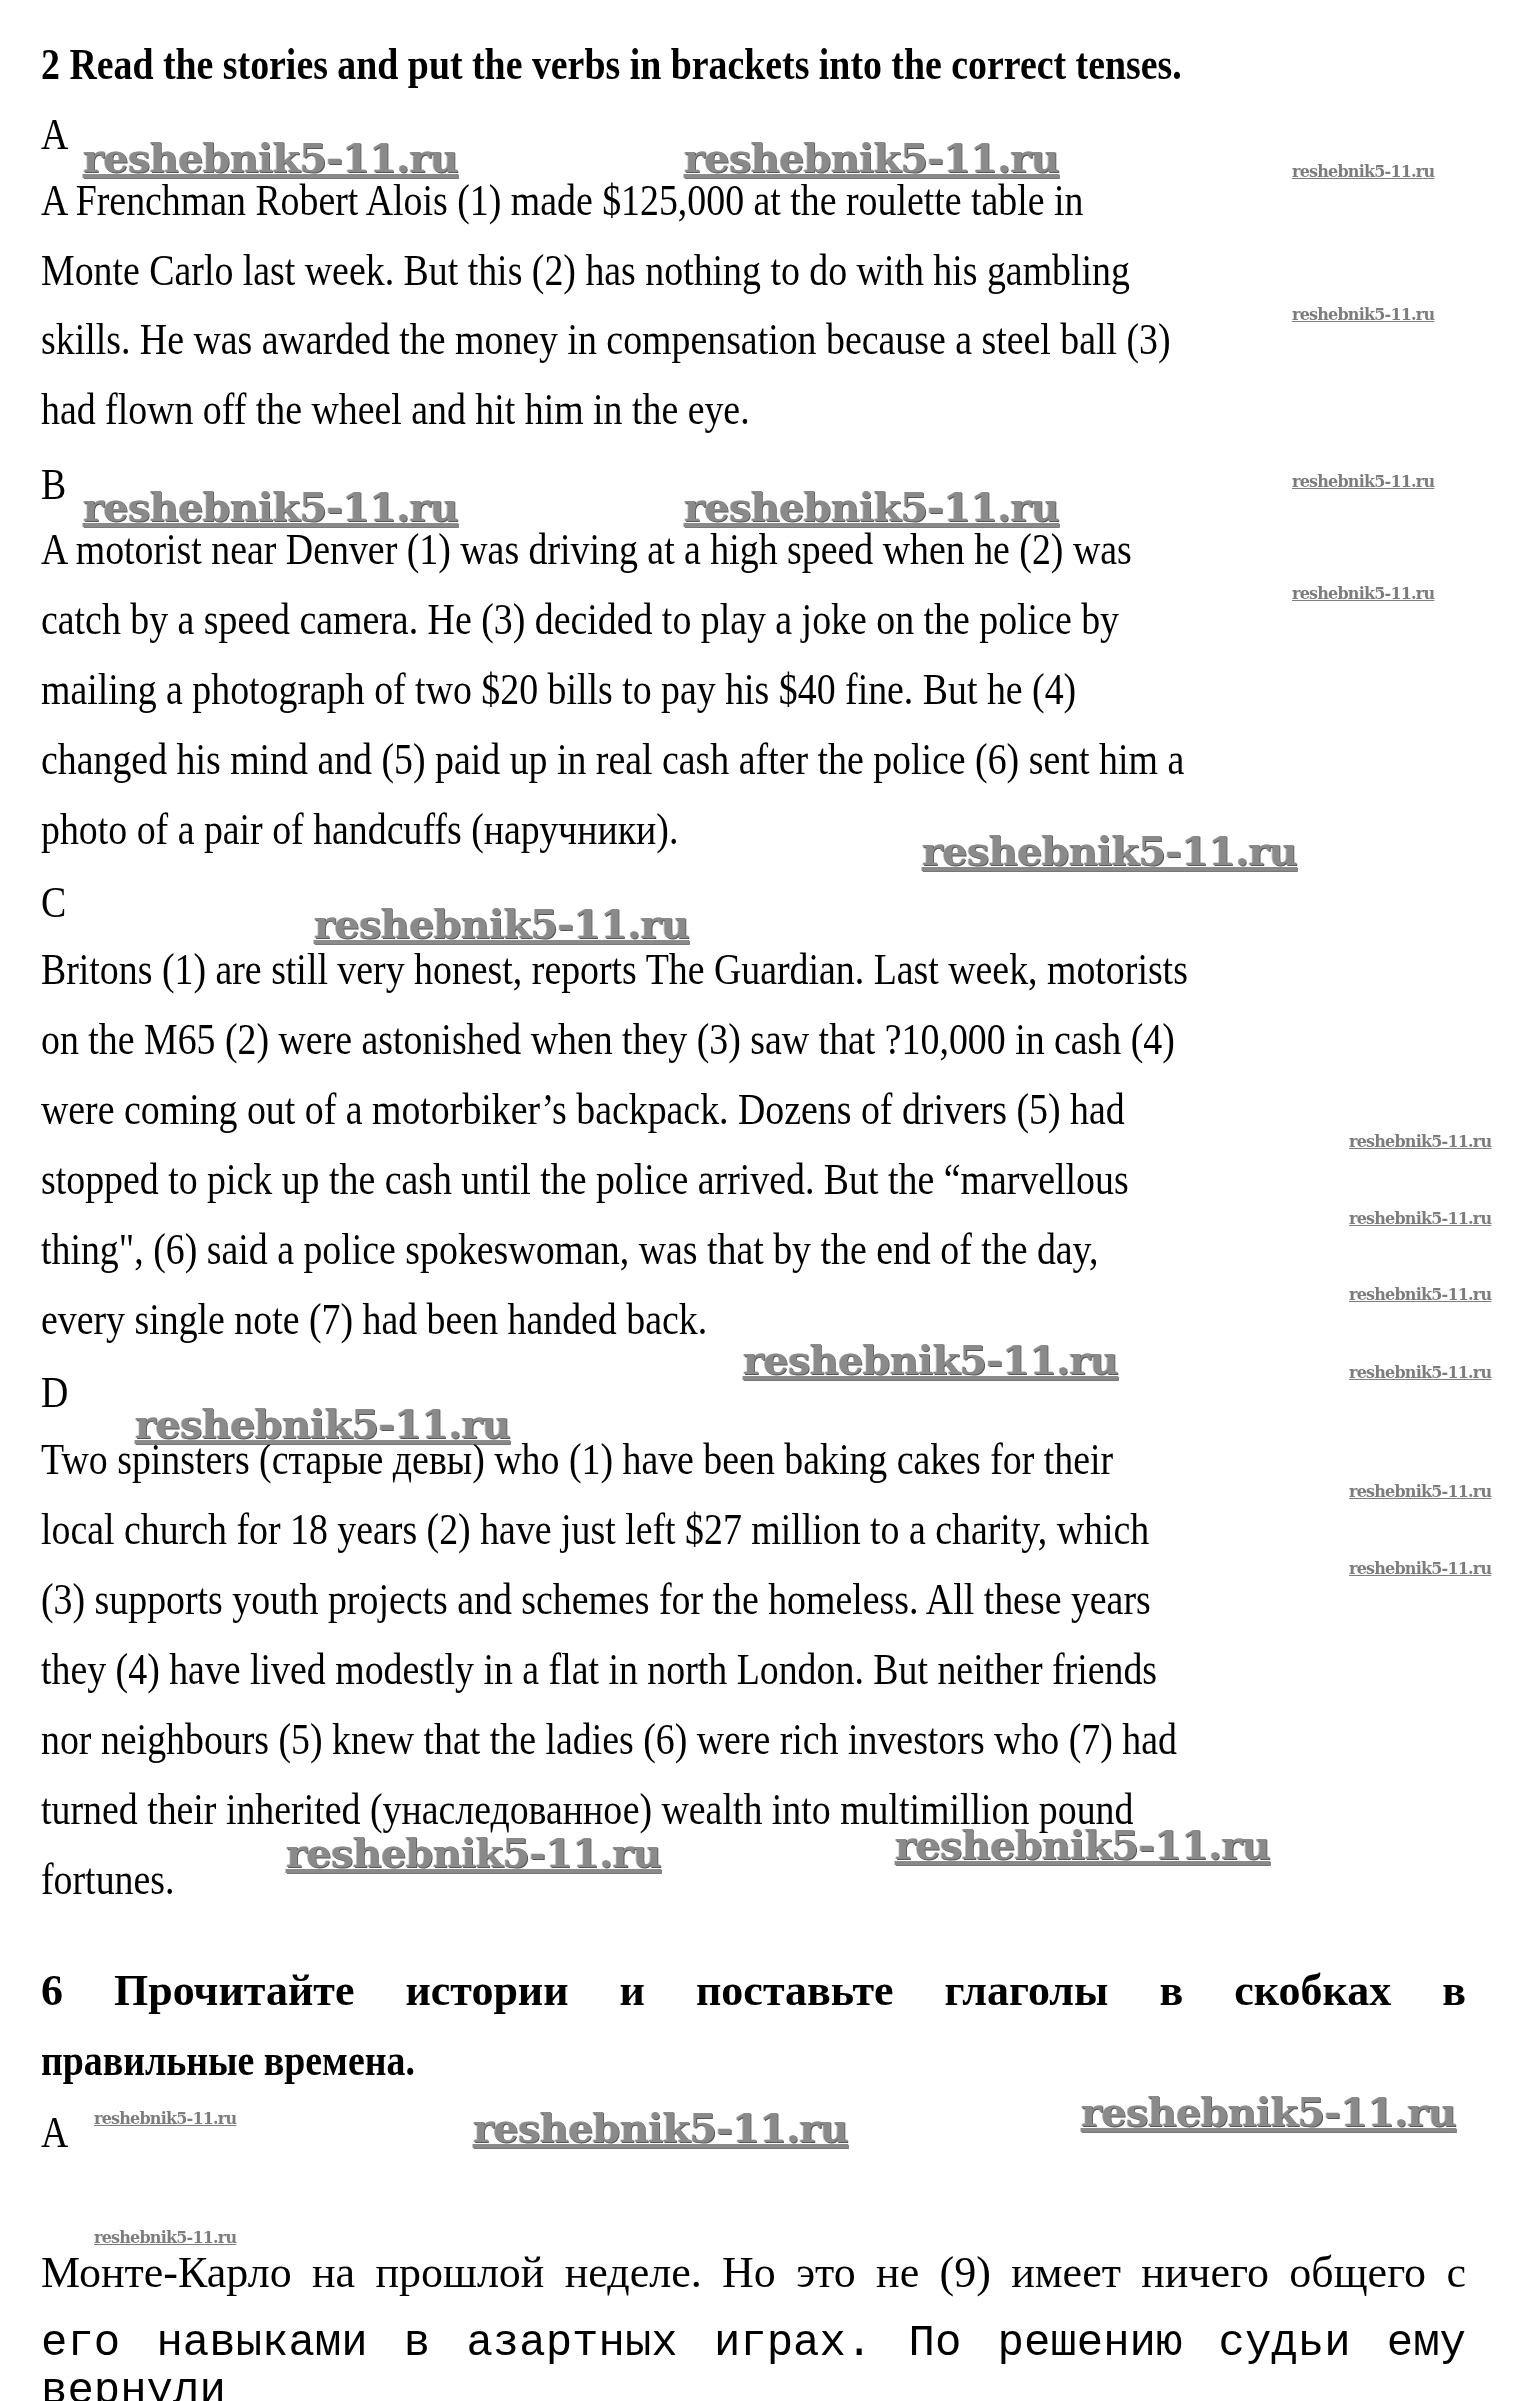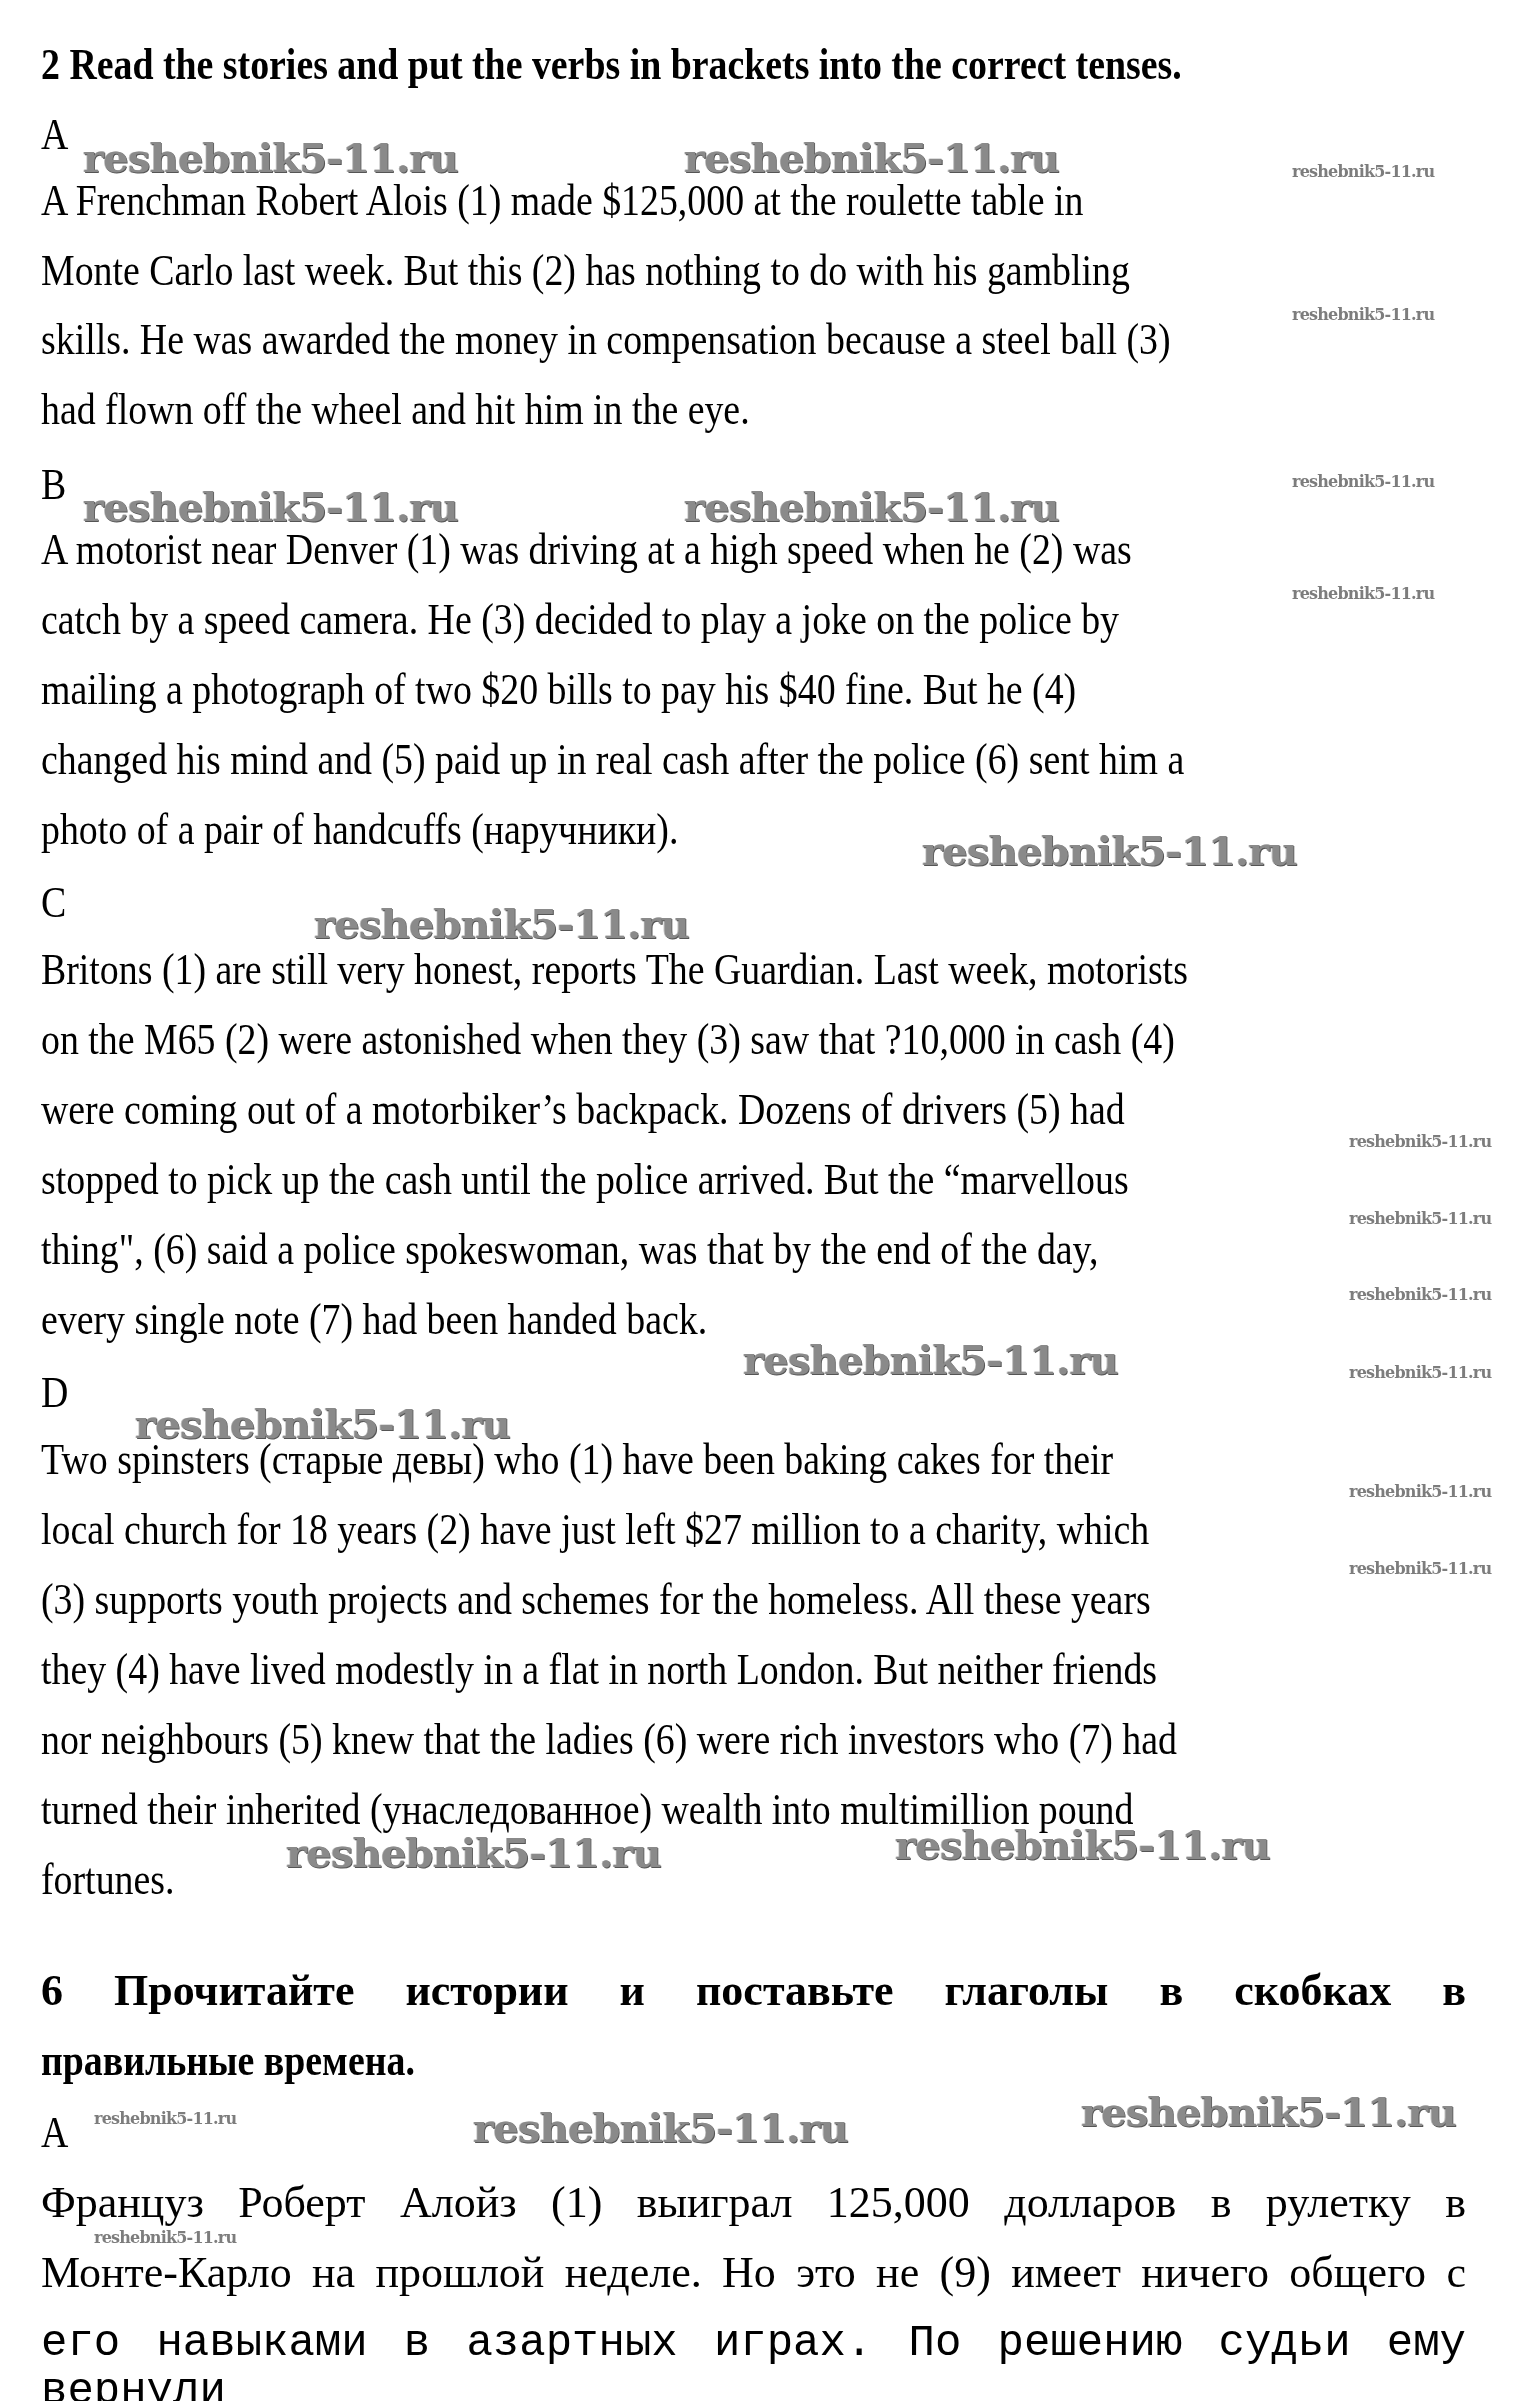--- a/index.html
+++ b/index.html
@@ -7,21 +7,21 @@
          font-family: "Liberation Serif", "DejaVu Serif", serif; color: #000; }
   .page { position: absolute; left: 0; top: 0; width: 1532px; height: 2401px; }
   .line { position: absolute; left: 41px; white-space: nowrap; font-size: 44px; line-height: 48px;
           transform-origin: left top; }
   .title { font-weight: bold; font-size: 44px; }
   .letter { font-size: 44px; }
   .ru-title { font-weight: bold; }
   .justify { width: 1425px; text-align: justify; text-align-last: justify; white-space: normal; }
   .wm { position: absolute; font-family: "DejaVu Serif", serif; font-weight: bold; color: #8a8a8a;
         letter-spacing: -0.8px; white-space: nowrap;
-        text-shadow: 0.8px 0.8px 0 #555, -0.8px 0 0 #bbb; }
+        text-shadow: 0.8px 0.8px 0 #555, -0.8px 0 0 #bbb; text-decoration: underline; }
   .wm-big { font-size: 40px; }
   .wm-small { font-size: 16px; color: #7d7d7d; text-shadow: none; }
 </style>
 </head>
 <body>
 
 <div class="page">
 
   <div class="line title" style="top: 41px; transform: scaleX(0.86);">2 Read the stories and put the verbs in brackets into the correct tenses.</div>
 
@@ -52,21 +52,20 @@
   <div class="line" style="top: 1576px; transform: scaleX(0.86);">(3) supports youth projects and schemes for the homeless. All these years</div>
   <div class="line" style="top: 1646px; transform: scaleX(0.86);">they (4) have lived modestly in a flat in north London. But neither friends</div>
   <div class="line" style="top: 1716px; transform: scaleX(0.86);">nor neighbours (5) knew that the ladies (6) were rich investors who (7) had</div>
   <div class="line" style="top: 1786px; transform: scaleX(0.86);">turned their inherited (унаследованное) wealth into multimillion pound</div>
   <div class="line" style="top: 1856px; transform: scaleX(0.86);">fortunes.</div>
 
   <div class="line ru-title justify" style="top:1967px;">6 Прочитайте истории и поставьте глаголы в скобках в</div>
   <div class="line ru-title" style="top: 2037px; transform: scaleX(0.86);">правильные времена.</div>
 
   <div class="line letter" style="top: 2109px; transform: scaleX(0.86);">A</div>
-  <div class="line justify" style="top:2179px;">Француз Роберт Алойз (1) выиграл 125,000 долларов в рулетку в</div>
   <div class="line justify" style="top:2249px;">Монте-Карло на прошлой неделе. Но это не (9) имеет ничего общего с</div>
   <div class="line justify" style="top:2319px;font-family:Liberation Mono, monospace;">его навыками в азартных играх. По решению судьи ему вернули</div>
 
   <div class="wm wm-big" style="left:83px; top:134px;">reshebnik5-11.ru</div>
   <div class="wm wm-big" style="left:684px; top:134px;">reshebnik5-11.ru</div>
   <div class="wm wm-big" style="left:83px; top:483px;">reshebnik5-11.ru</div>
   <div class="wm wm-big" style="left:684px; top:483px;">reshebnik5-11.ru</div>
   <div class="wm wm-big" style="left:922px; top:827px;">reshebnik5-11.ru</div>
   <div class="wm wm-big" style="left:314px; top:900px;">reshebnik5-11.ru</div>
   <div class="wm wm-big" style="left:743px; top:1336px;">reshebnik5-11.ru</div>

